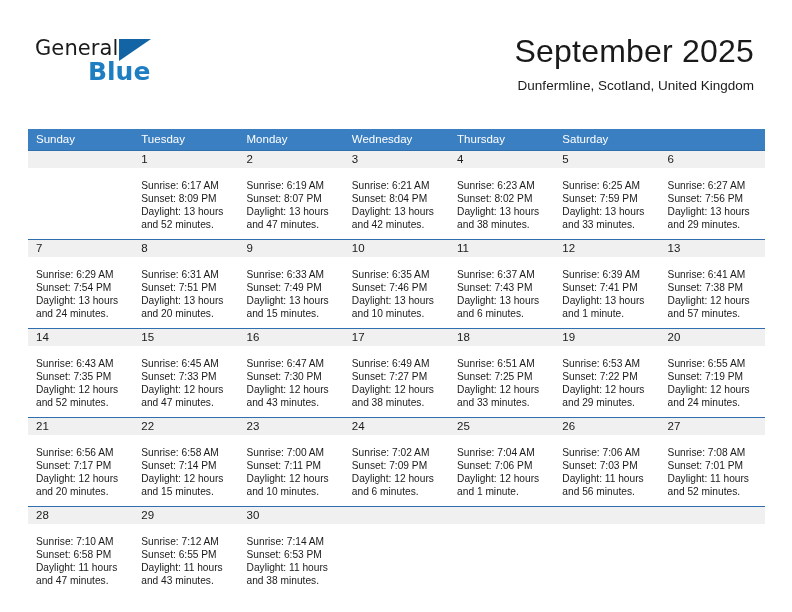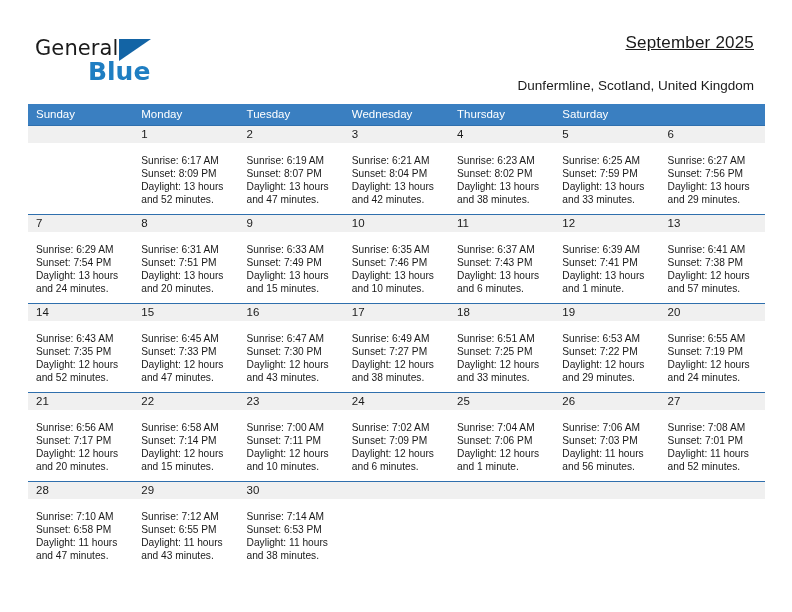--- a/index.html
+++ b/index.html
@@ -62,27 +62,26 @@
     width: 0;
     height: 0;
     border-left: 32px solid #1364a5;
     border-bottom: 22px solid transparent;
     border-top: 0 solid transparent;
   }
   .title {
     position: absolute;
     right: 38px;
     top: 33px;
-    font-size: 17px;
+    font-size: 32px;
     font-weight: 400;
     color: #1a1a1a;
     text-align: right;
     letter-spacing: 0.2px;
     white-space: nowrap;
-    text-decoration: underline;
   }
   .subtitle {
     position: absolute;
     right: 38px;
     top: 78px;
     font-size: 13.5px;
     font-weight: 400;
     color: #1a1a1a;
     text-align: left;
     white-space: nowrap;
@@ -92,20 +91,21 @@
   .calendar {
     position: absolute;
     left: 28px;
     top: 104px;
     width: 737px;
   }
   .weekday-row {
     display: flex;
     background: #3a7fc1;
     height: 21px;
+    margin-top: 25px;
   }
   .weekday-cell {
     flex: 0 0 105.28px;
     width: 105.28px;
     box-sizing: border-box;
     padding-left: 8px;
     color: #ffffff;
     font-size: 11.5px;
     line-height: 21px;
     white-space: nowrap;
@@ -164,22 +164,22 @@
       <span class="logo-blue">Blue</span>
     </div>
 
     <div class="title">September 2025</div>
     <div class="subtitle">Dunfermline, Scotland, United Kingdom</div>
   </div>
 
   <div class="calendar">
     <div class="weekday-row">
       <div class="weekday-cell">Sunday</div>
+      <div class="weekday-cell">Tuesday</div>
       <div class="weekday-cell">Monday</div>
-      <div class="weekday-cell">Tuesday</div>
       <div class="weekday-cell">Wednesday</div>
       <div class="weekday-cell">Thursday</div>
       <div class="weekday-cell">Saturday</div>
     </div>
 
     <div class="week-row">
       <div class="daynum-band">
         <div class="daynum-cell"></div>
         <div class="daynum-cell">1</div>
         <div class="daynum-cell">2</div>

